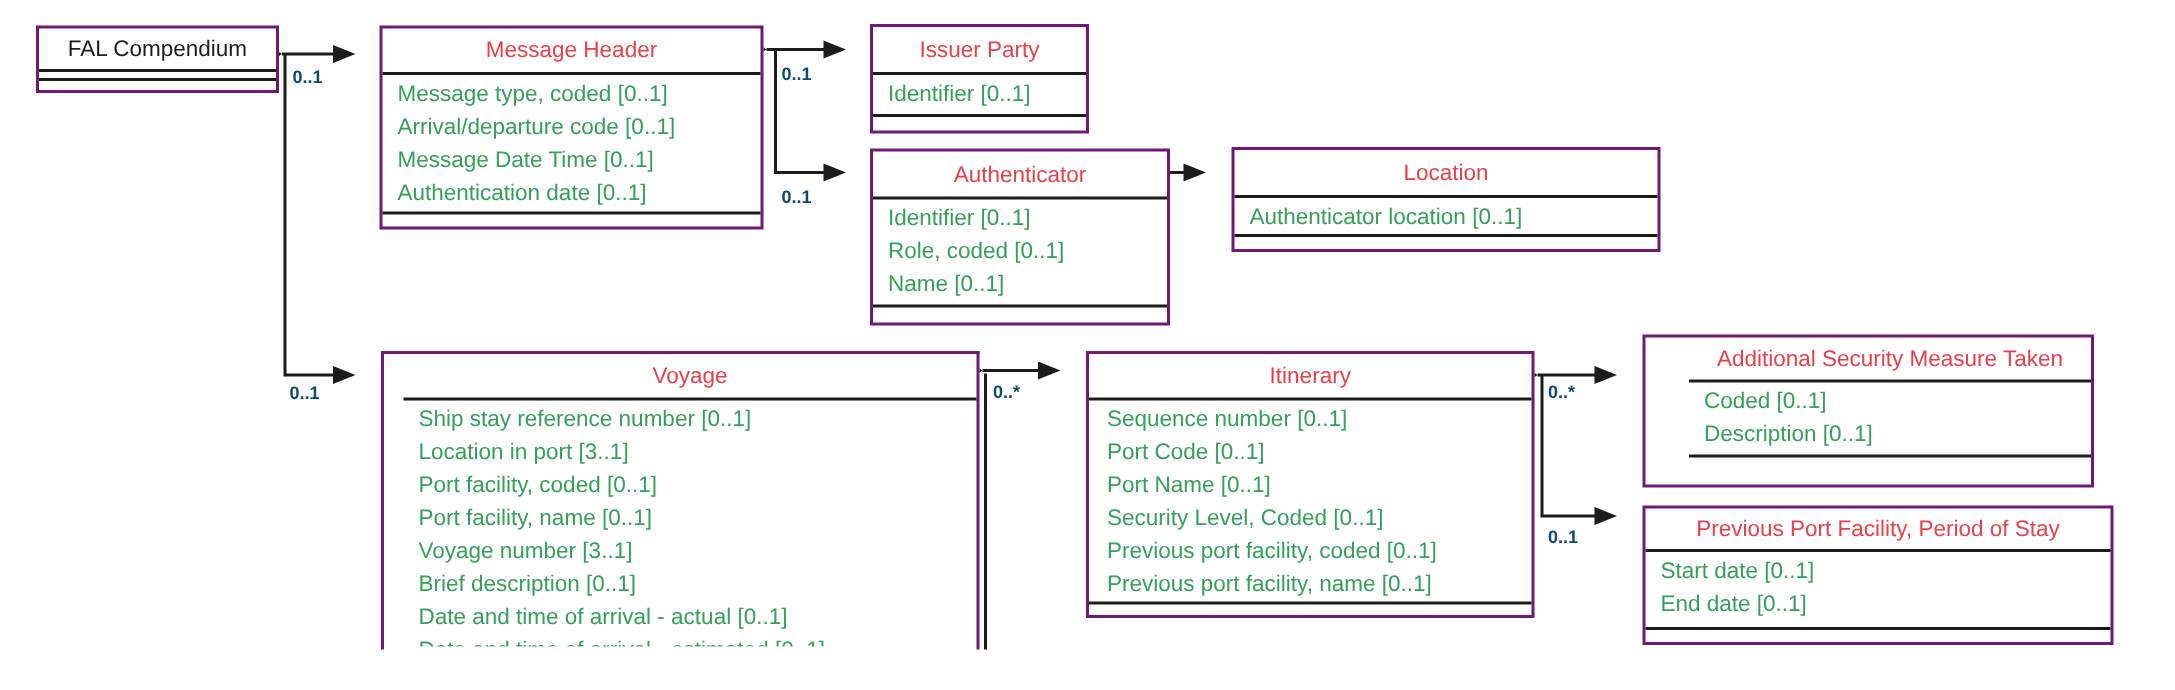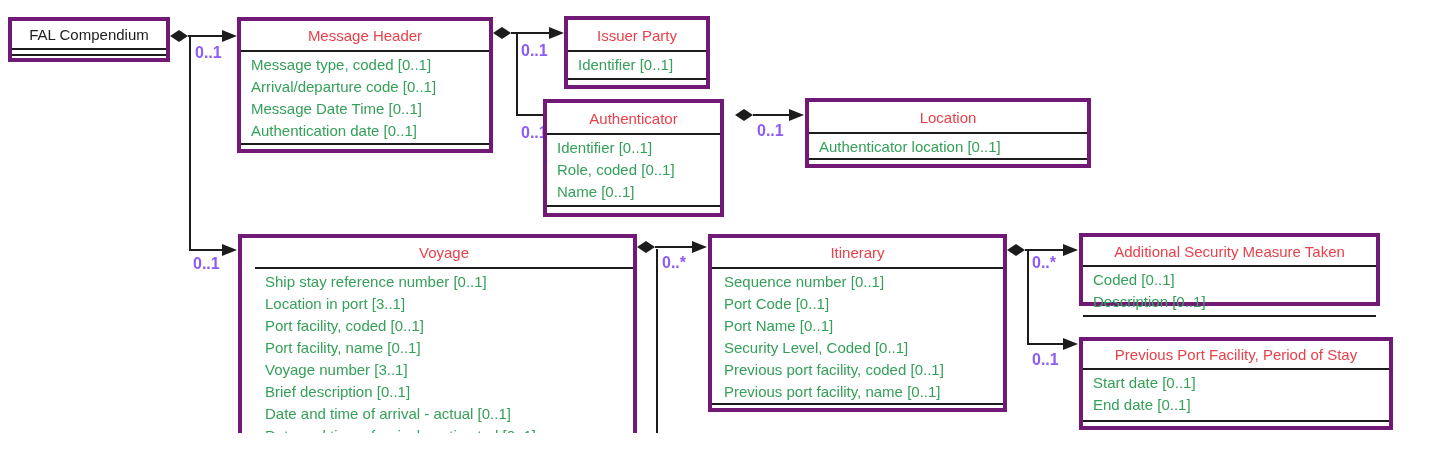--- a/index.html
+++ b/index.html
@@ -5,37 +5,38 @@
   * { margin:0; padding:0; box-sizing:border-box; }
   html,body { background:#ffffff; }
   body {
     width:1450px; height:460px; position:relative; overflow:hidden;
     font-family:"Liberation Sans", sans-serif;
   }
   .stage { position:absolute; left:0; top:0; width:1450px; height:460px; }
   svg.wires { position:absolute; left:0; top:0; }
   .cls {
     position:absolute; background:#ffffff;
-    border:4px solid #701a75;
+    border:2px solid #701a75;
+    margin-left:16px;
   }
   .cls.cut { border-bottom:none;padding-left:13px; }
   .cls .hd {
     border-bottom:2px solid #1c1c1c;
     color:#e8414b; font-size:15px;
     display:flex; align-items:center; justify-content:center;
     white-space:nowrap; overflow:hidden;
   }
   .cls .hd.root { color:#1c1c1c; }
   .cls .attrs {
     color:#35a05a; font-size:15px; line-height:22px;
     padding:2px 0 0 10px; overflow:hidden; white-space:nowrap;
   }
   .cls .ft  { border-top:2px solid #1c1c1c; }
   .mult {
-    position:absolute; font-size:16px; font-weight:bold; color:#8b5cf6;
+    position:absolute; font-size:12px; font-weight:bold; color:#0c4a6e;
     white-space:nowrap;
   }
 </style>
 </head>
 <body>
 
 <div class="stage">
 
   <svg class="wires" width="1450" height="460" viewBox="0 0 1450 460">
     <g stroke="#1c1c1c" stroke-width="2" fill="none">
@@ -93,21 +94,21 @@
   </div>
 
   <div class="cls" style="left:564px;top:16px;width:146px;height:73px;">
     <div class="hd" style="height:32px;">Issuer Party</div>
     <div class="attrs" style="height:26px;">
       <div>Identifier [0..1]</div>
     </div>
     <div class="ft" style="height:7px;"></div>
   </div>
 
-  <div class="cls" style="left:543px;top:99px;width:181px;height:118px;">
+  <div class="cls" style="left:564px;top:99px;width:200px;height:118px;">
     <div class="hd" style="height:32px;">Authenticator</div>
     <div class="attrs" style="height:70px;">
       <div>Identifier [0..1]</div>
       <div>Role, coded [0..1]</div>
       <div>Name [0..1]</div>
     </div>
     <div class="ft" style="height:8px;"></div>
   </div>
 
   <div class="cls" style="left:805px;top:98px;width:286px;height:70px;">
@@ -138,21 +139,21 @@
       <div>Sequence number [0..1]</div>
       <div>Port Code [0..1]</div>
       <div>Port Name [0..1]</div>
       <div>Security Level, Coded [0..1]</div>
       <div>Previous port facility, coded [0..1]</div>
       <div>Previous port facility, name [0..1]</div>
     </div>
     <div class="ft" style="height:5px;"></div>
   </div>
 
-  <div class="cls" style="left:1079px;top:233px;width:301px;height:73px;">
+  <div class="cls" style="left:1079px;top:223px;width:301px;height:102px;padding-left:29px;">
     <div class="hd" style="height:30px;">Additional Security Measure Taken</div>
     <div class="attrs" style="height:48px;">
       <div>Coded [0..1]</div>
       <div>Description [0..1]</div>
     </div>
     <div class="ft" style="height:6px;"></div>
   </div>
 
   <div class="cls" style="left:1079px;top:337px;width:314px;height:93px;">
     <div class="hd" style="height:29px;">Previous Port Facility, Period of Stay</div>

